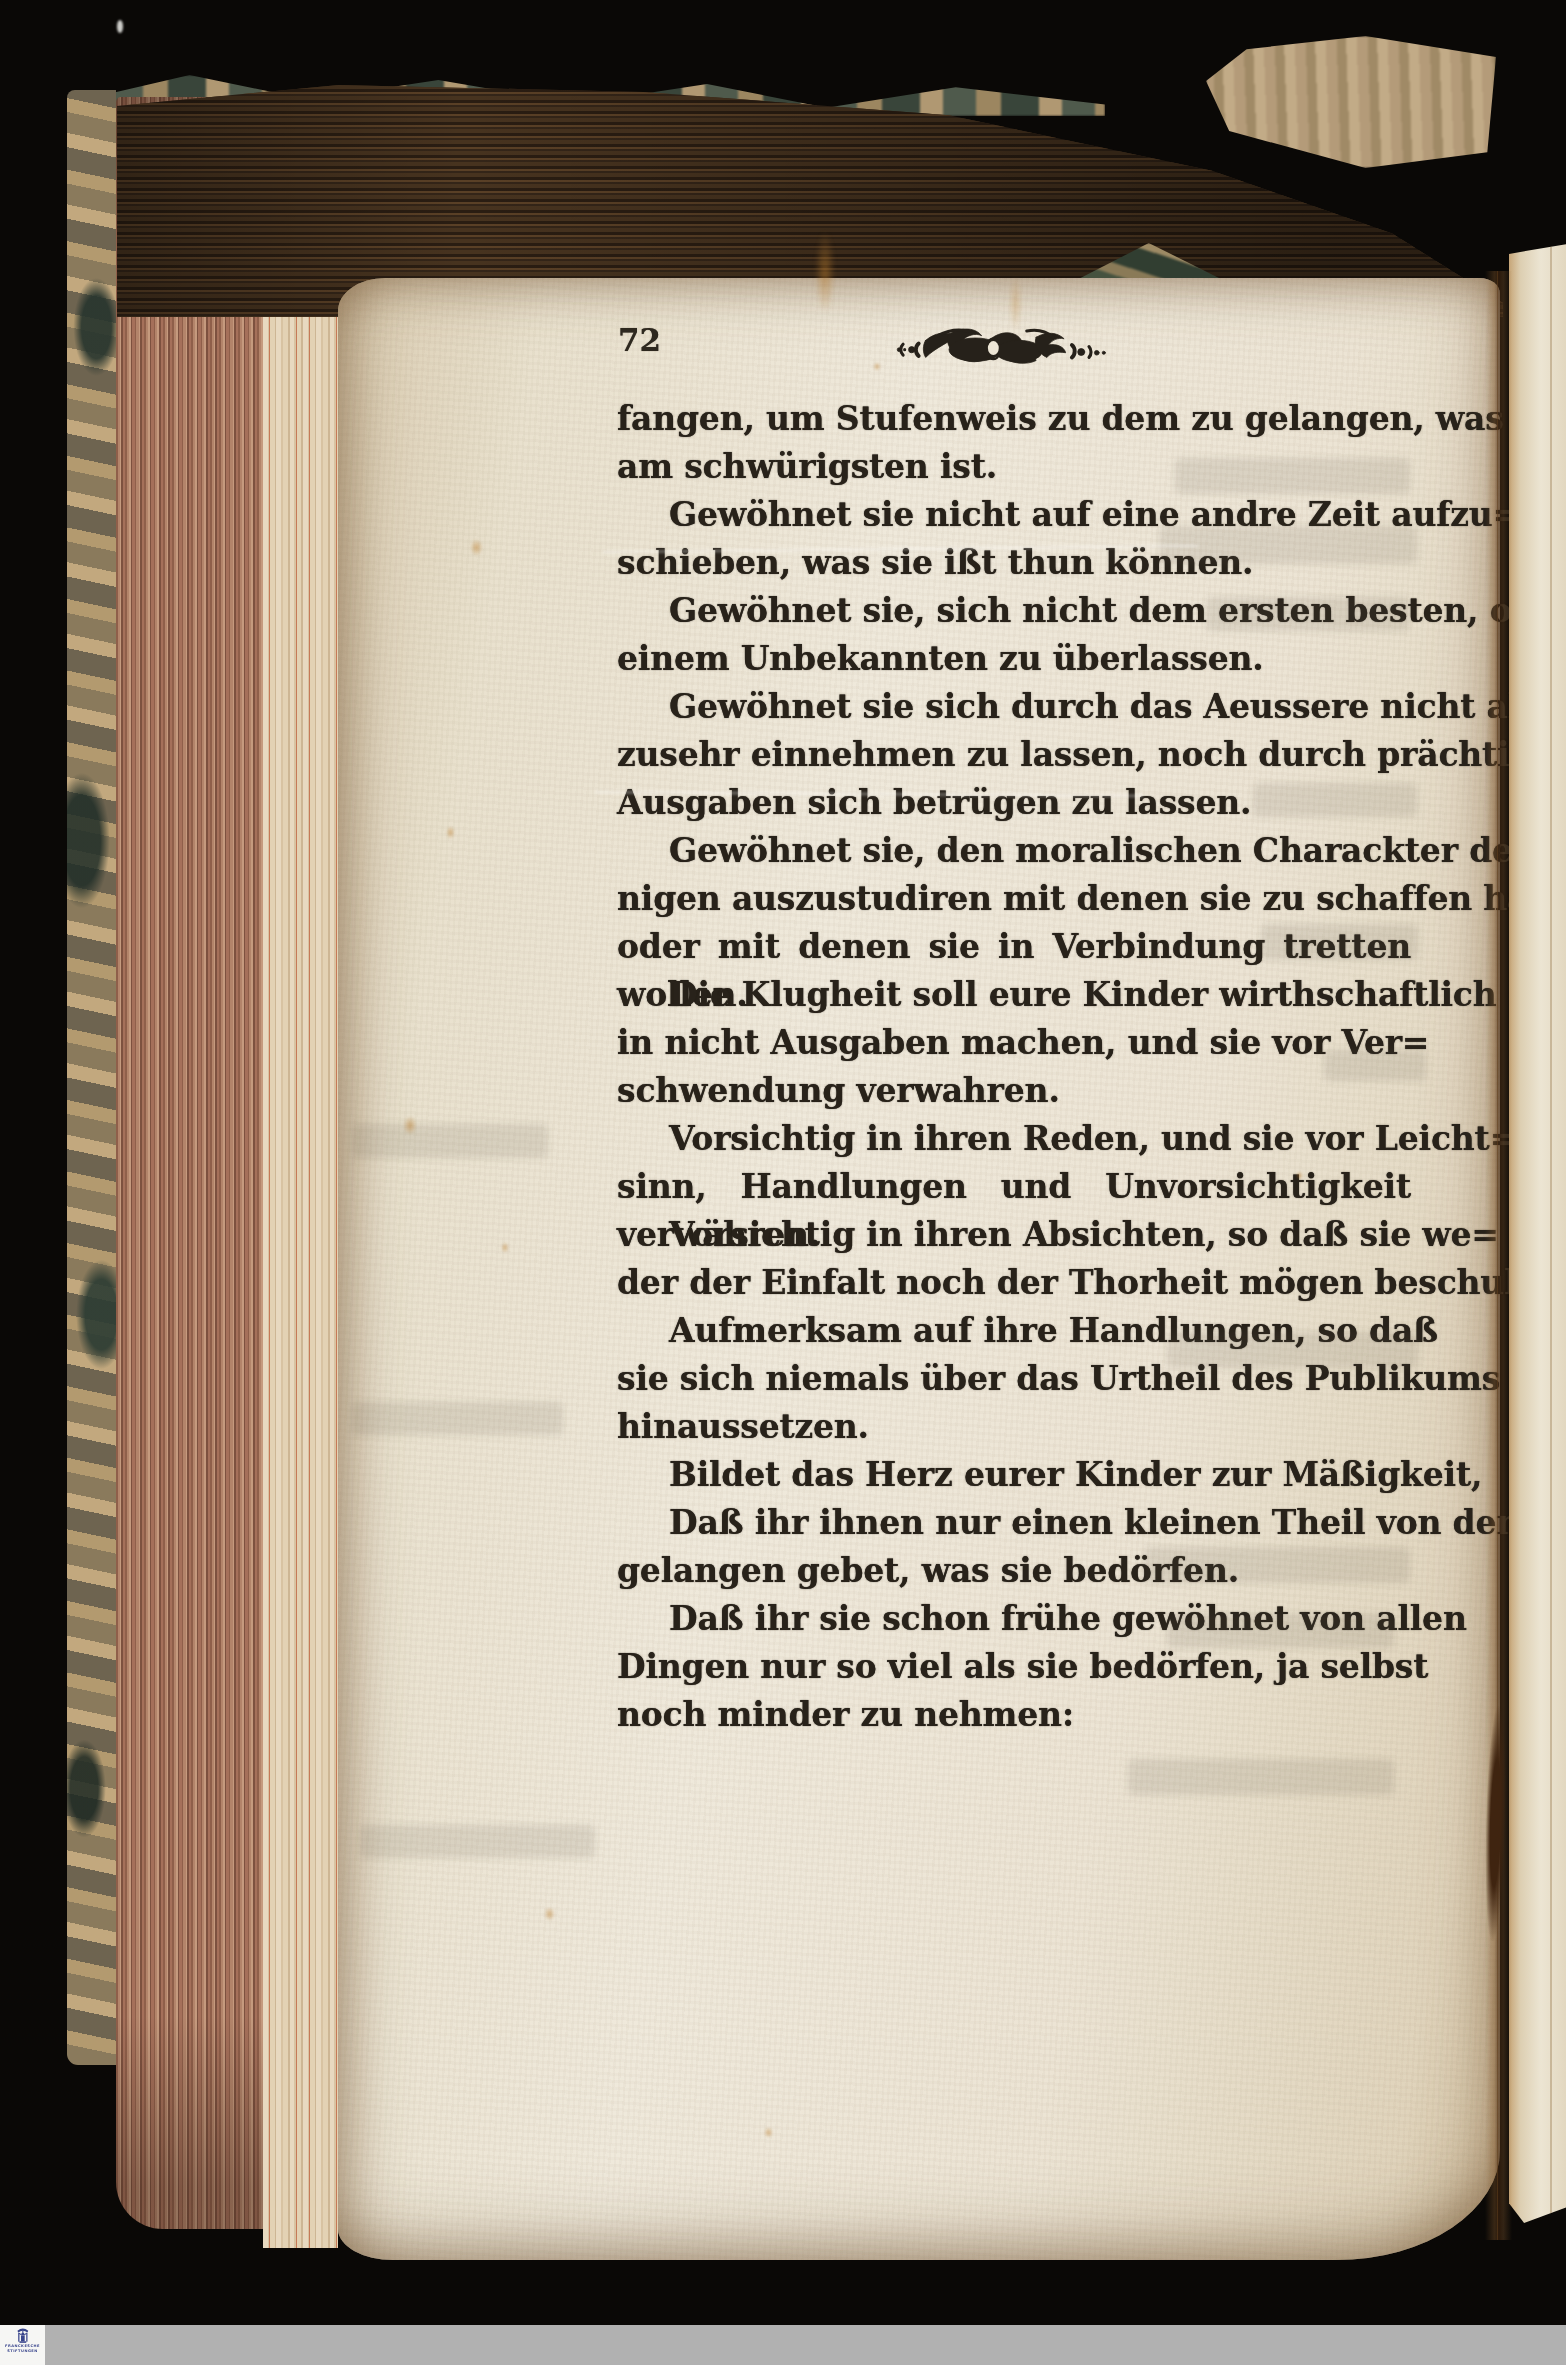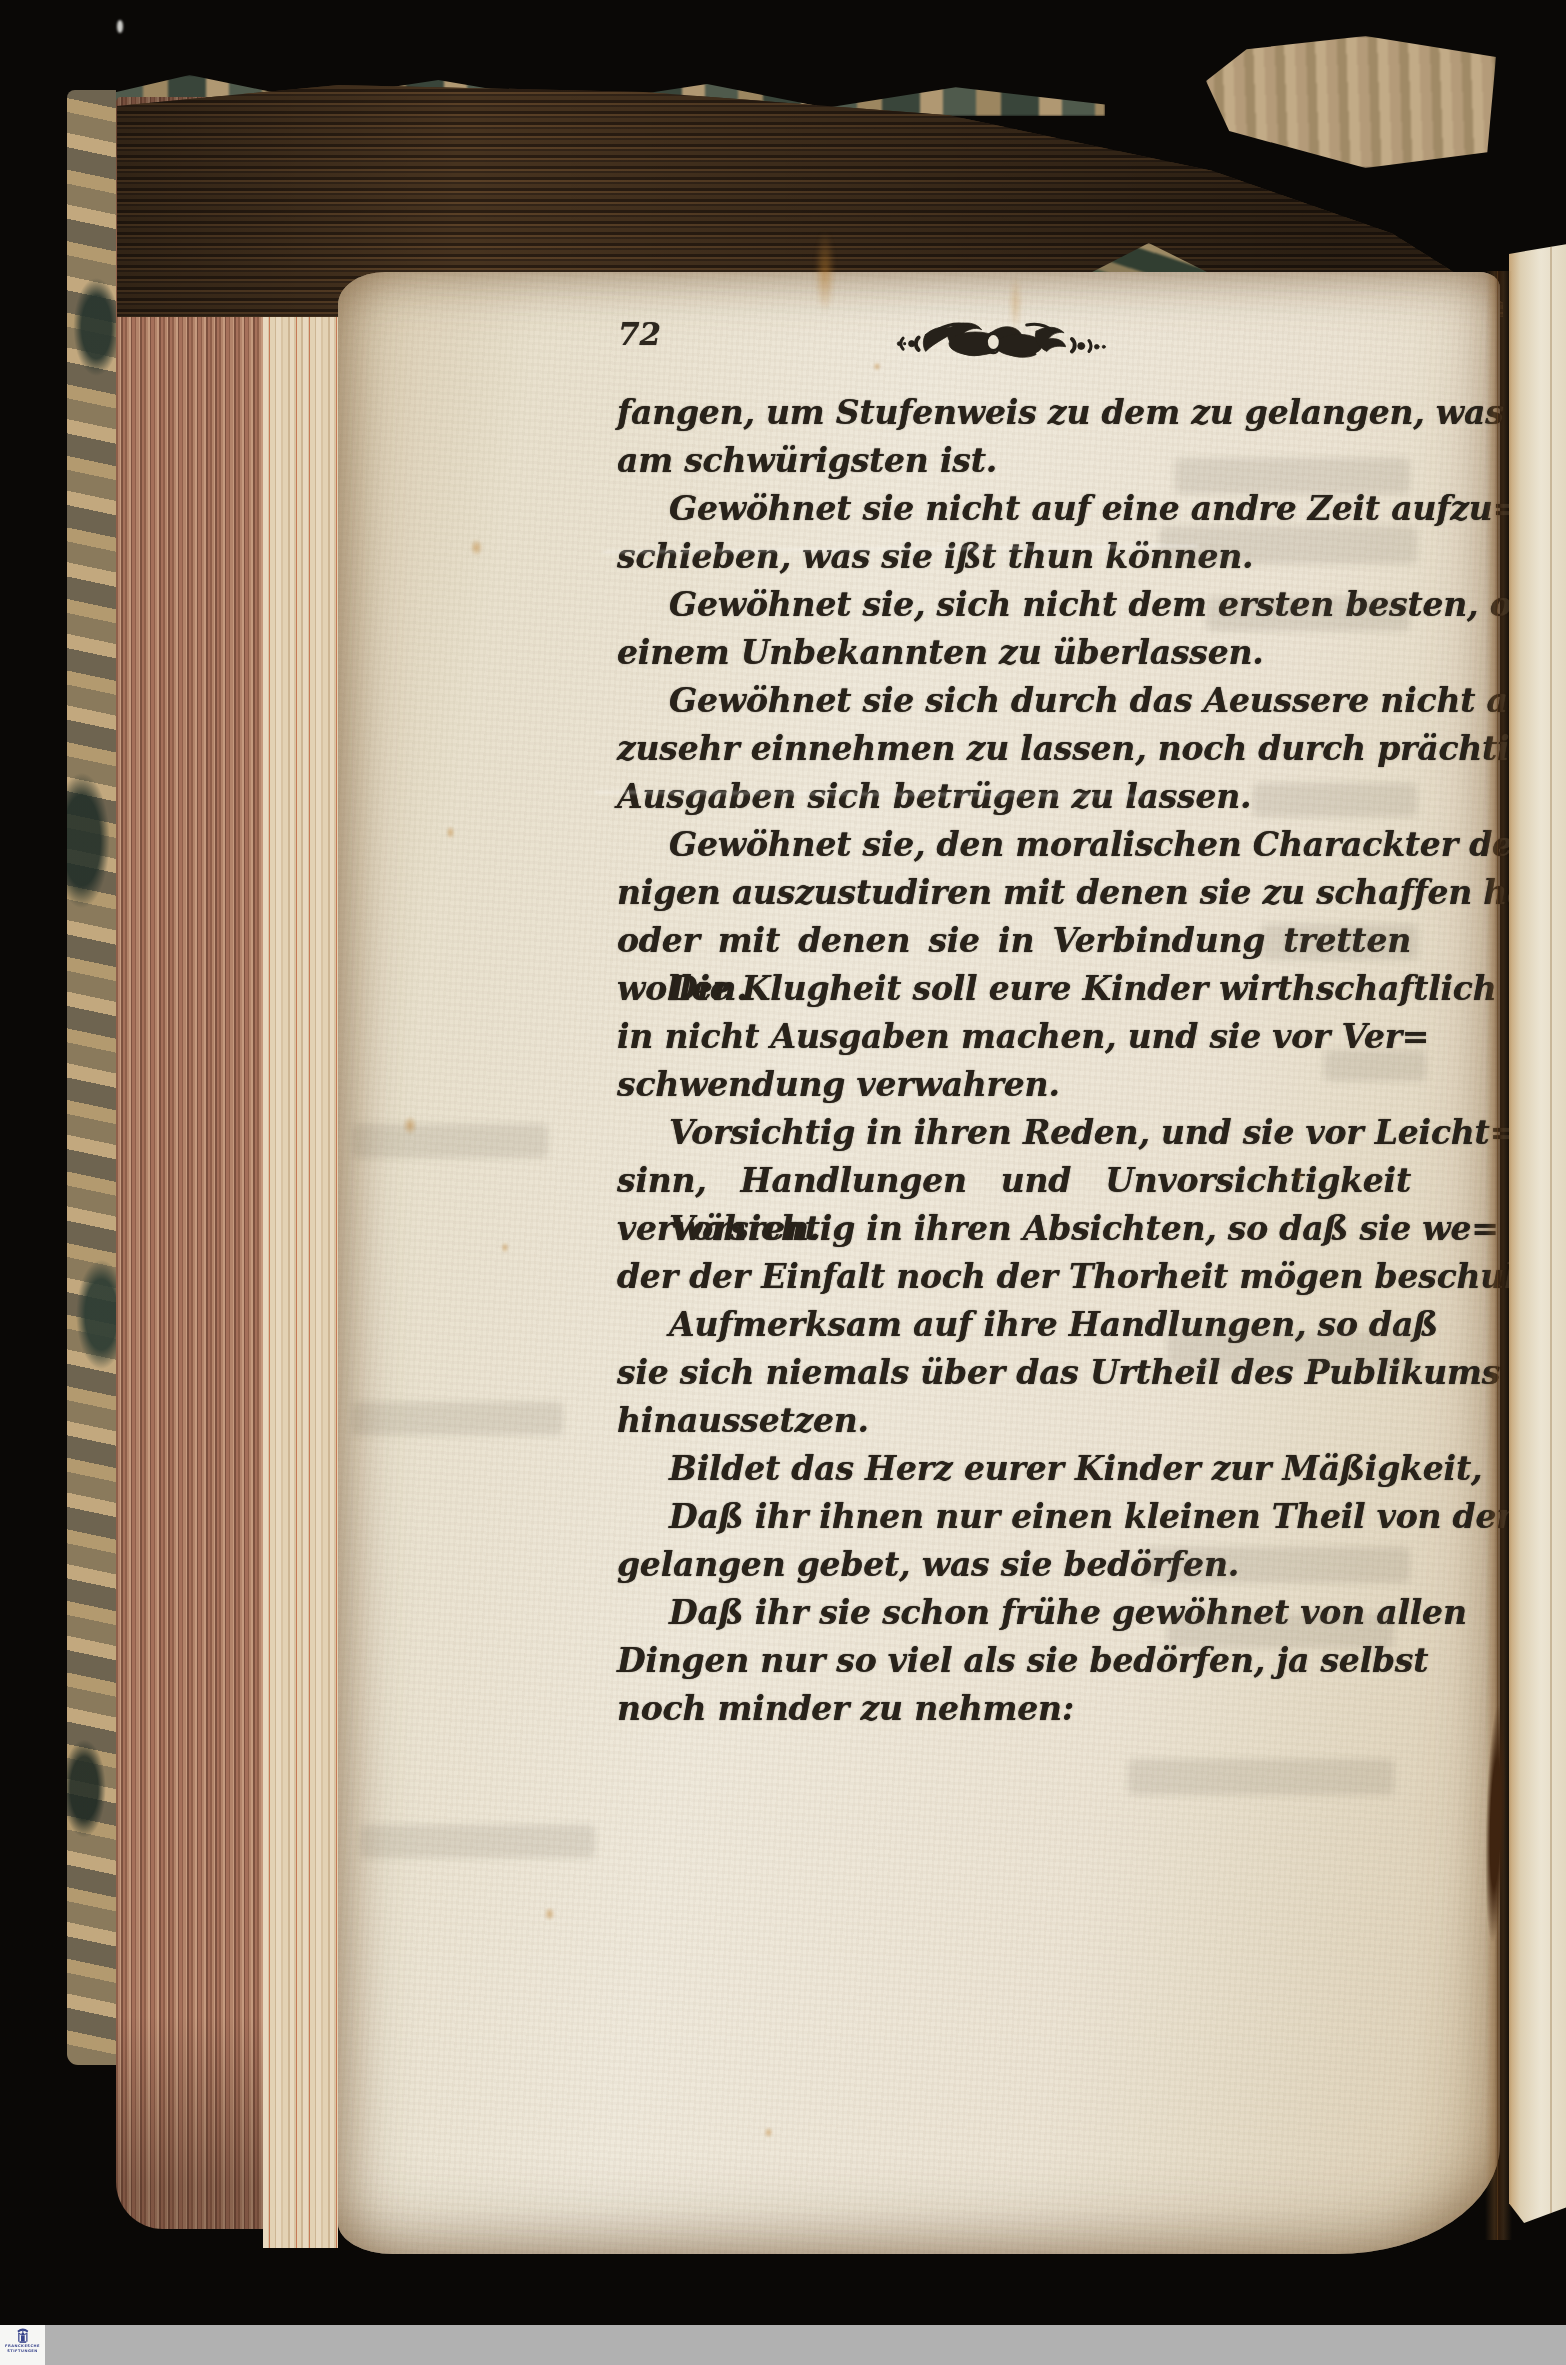--- a/index.html
+++ b/index.html
@@ -46,27 +46,27 @@
     clip-path:polygon(0 34%,14% 10%,55% 0,100% 16%,97% 88%,55% 100%,8% 72%);filter:blur(0.8px);}
   .marble-mid{left:1079px;top:243px;width:155px;height:163px;
     background:repeating-linear-gradient(18deg,#46523f 0 15.7px,#8a7a57 15.7px 27px,#313e31 27px 49px,#9d8a64 49px 60px);
     clip-path:polygon(0 22%,45% 0,100% 26%,90% 100%,24% 92%,0 70%);filter:blur(0.8px);}
   .marble-right{left:1432px;top:119px;width:135px;height:171px;
     background:repeating-linear-gradient(168deg,#3c4a3d 0 17px,#84744f 17px 28px,#2c392e 28px 49px,#968softly 49px 58px),
                repeating-linear-gradient(168deg,#3c4a3d 0 17px,#84744f 17px 28px,#2c392e 28px 49px,#968a64 49px 58px);
     clip-path:polygon(18% 0,100% 8%,100% 92%,42% 100%,0 62%,4% 20%);filter:blur(0.8px);}
 
   
-  .page{left:338px;top:272px;width:1162px;height:1982px;z-index:2;
+  .page{left:338px;top:278px;width:1162px;height:1982px;z-index:2;
     background:linear-gradient(100deg,#d9cbb0 0%,#e9e1ce 14%,#efe9db 40%,#ece4d4 68%,#e0d4bc 92%,#d4c3a4 100%);
     border-radius:47px 20.4px 164px 55px / 33px 15.7px 110px 31px;
     box-shadow:inset 38px 0 55px -27px rgba(120,88,52,.5),
                inset -41px 0 63px -33px rgba(125,92,58,.55),
                inset 0 34px 55px -33px rgba(118,88,54,.55),
-               inset 0 -55px 70px -43px rgba(112,84,52,.5);font-style:italic;}
+               inset 0 -55px 70px -43px rgba(112,84,52,.5);}
   .page::before{content:"";position:absolute;inset:0;border-radius:inherit;
     background:repeating-linear-gradient(93deg,rgba(125,104,72,.035) 0 2.3px,rgba(0,0,0,0) 2.3px 5.5px),
                repeating-linear-gradient(4deg,rgba(125,104,72,.03) 0 3.1px,rgba(0,0,0,0) 3.1px 7px);}
 
   .page-number{position:absolute;left:280px;top:44px;font-size:31px;font-weight:700;color:#2e281f;
     text-shadow:0 0 0.8px rgba(46,40,31,.7);}
   .ornament{position:absolute;left:556px;top:39px;width:215px;height:56px;}
 
   .text-block{position:absolute;left:279px;top:117px;width:794px;color:#28221a;
     font-size:33px;font-weight:700;letter-spacing:-0.2px;

